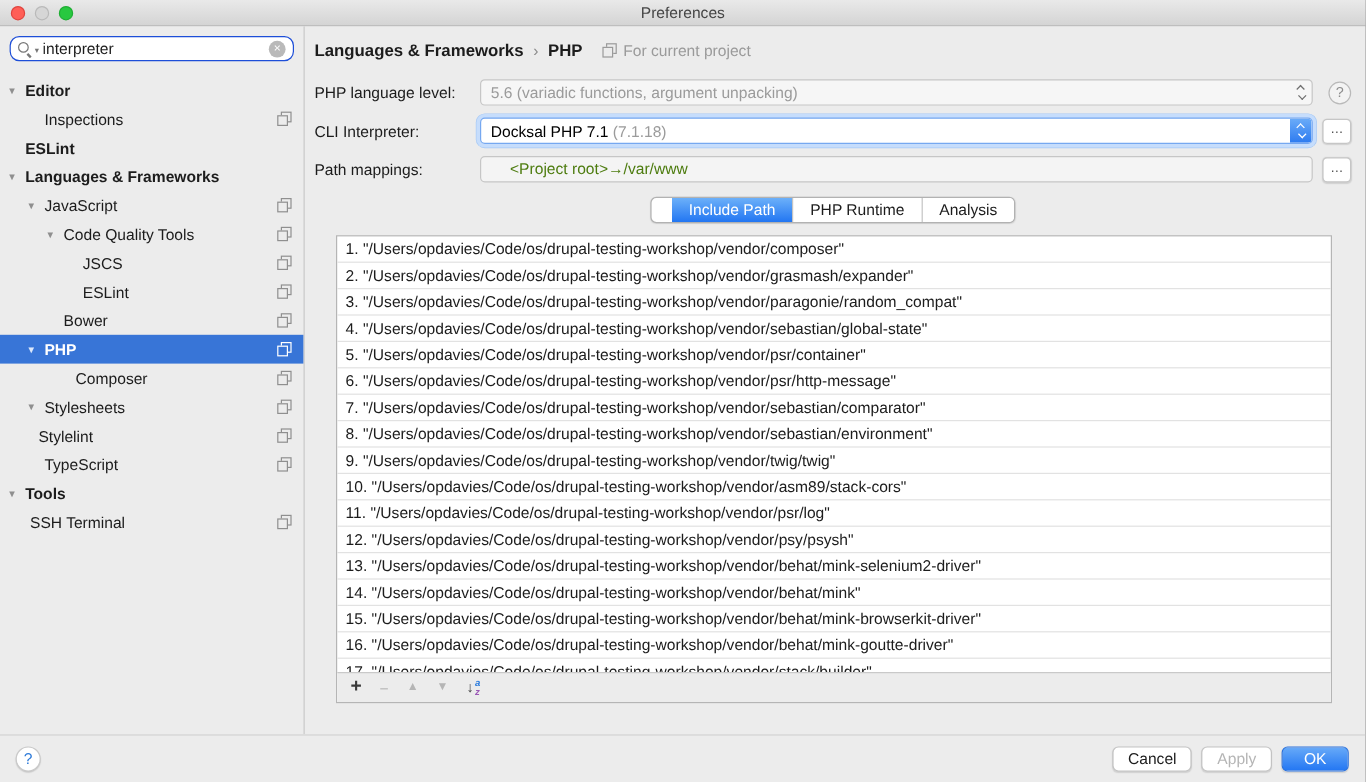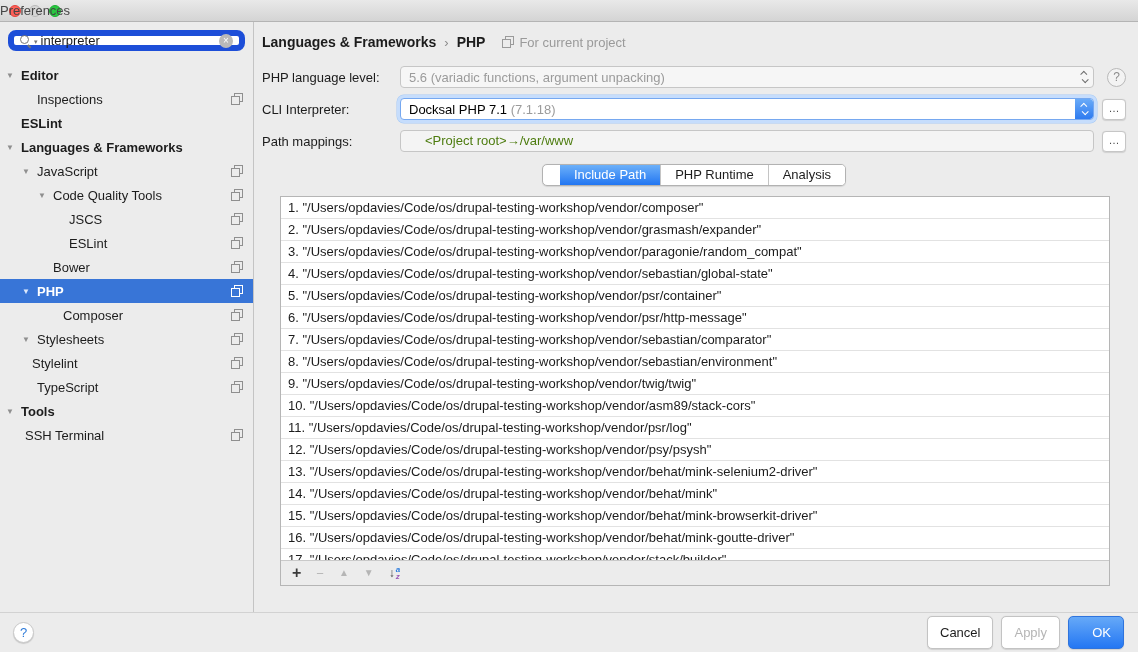--- a/index.html
+++ b/index.html
@@ -11,31 +11,31 @@
 
   
   .titlebar { position:absolute; top:0; left:0; right:0; height:22px;
               background:linear-gradient(#e9e9e9,#d4d4d4); border-bottom:1px solid #b4b4b4; }
   .traffic { position:absolute; top:5px; left:9px; display:flex; gap:8px; }
   .tl { width:12px; height:12px; border-radius:50%; }
   .tl.red   { background:#ff5f57; border:1px solid #e0443e; }
   .tl.gray  { background:#d6d6d6; border:1px solid #b9b9b9; }
   .tl.green { background:#28c840; border:1px solid #1eae33; }
   .win-title { position:absolute; top:0; left:0; right:0; height:16px; line-height:22px;
-               font-size:13px; color:#454545; }
+               text-align:center; font-size:13px; color:#454545; }
 
   
   .body { position:absolute; top:22px; bottom:40px; left:0; right:0; display:flex; }
   .sidebar { width:254px; background:#ececec; border-right:1px solid #c4c4c4; overflow:hidden; }
   .main { flex:1; background:#ececec; padding:10px 12px 0 8px; overflow:hidden; }
 
   
   .search-wrap { margin:8px; }
   .search-field { display:flex; align-items:center; height:21px; background:#ffffff;
-                  border:6px solid #1d4ed8; border-radius:8px; padding:0 6px; }
+                  border:1px solid #1d4ed8; border-radius:8px; padding:0 6px; }
   .mag { position:relative; width:13px; height:13px; flex:none; }
   .mag::before { content:""; position:absolute; left:0; top:1px; width:7px; height:7px;
                  border:1.5px solid #777; border-radius:50%; }
   .mag::after { content:""; position:absolute; left:8px; top:10px; width:4px; height:1.5px;
                 background:#777; transform:rotate(45deg); transform-origin:left center; }
   .mag-caret { font-size:7px; color:#777; margin:2px 3px 0 1px; }
   .search-field input { flex:1; border:none; outline:none; font-size:13px; color:#1c1c1c;
                         font-family:"Liberation Sans", sans-serif; background:transparent; }
   .clear-btn { flex:none; width:14px; height:14px; border-radius:50%; background:#b9b9b9;
                color:#fff; font-size:10px; line-height:14px; text-align:center; cursor:pointer; }
@@ -130,22 +130,22 @@
   .sort-icon .az .a { color:#2a7bdd; }
   .sort-icon .az .z { color:#9b59b6; }
 
   
   .footer { position:absolute; bottom:0; left:0; right:0; height:40px; background:#ececec;
             border-top:1px solid #d2d2d2; display:flex; align-items:center; }
   .help-btn { margin-left:13px; width:21px; height:21px; border-radius:50%; background:#ffffff;
               border:1px solid #c9c9c9; color:#2e7bd9; font-size:13px; line-height:19px;
               text-align:center; cursor:pointer; box-shadow:0 1px 1px rgba(0,0,0,.15); }
   .footer .spring { flex:1; }
-  .fbtn { height:33px; min-width:56px; padding:0 12px; margin-right:8px; border-radius:5px;
-          font-size:13px; line-height:19px; text-align:right; cursor:pointer;
+  .fbtn { height:21px; min-width:56px; padding:0 12px; margin-right:8px; border-radius:5px;
+          font-size:13px; line-height:19px; text-align:center; cursor:pointer;
           background:#ffffff; border:1px solid #c3c3c3; color:#1c1c1c;
           box-shadow:0 .5px 1px rgba(0,0,0,.12); font-family:"Liberation Sans",sans-serif; }
   .fbtn.disabled { color:#b5b5b5; cursor:default; }
   .fbtn.primary { background:linear-gradient(#66a9f8,#2477f3); border-color:#2f74dd; color:#fff; }
   .footer .fbtn:last-child { margin-right:14px; }
 </style>
 </head>
 <body>
 
 <div class="window">

